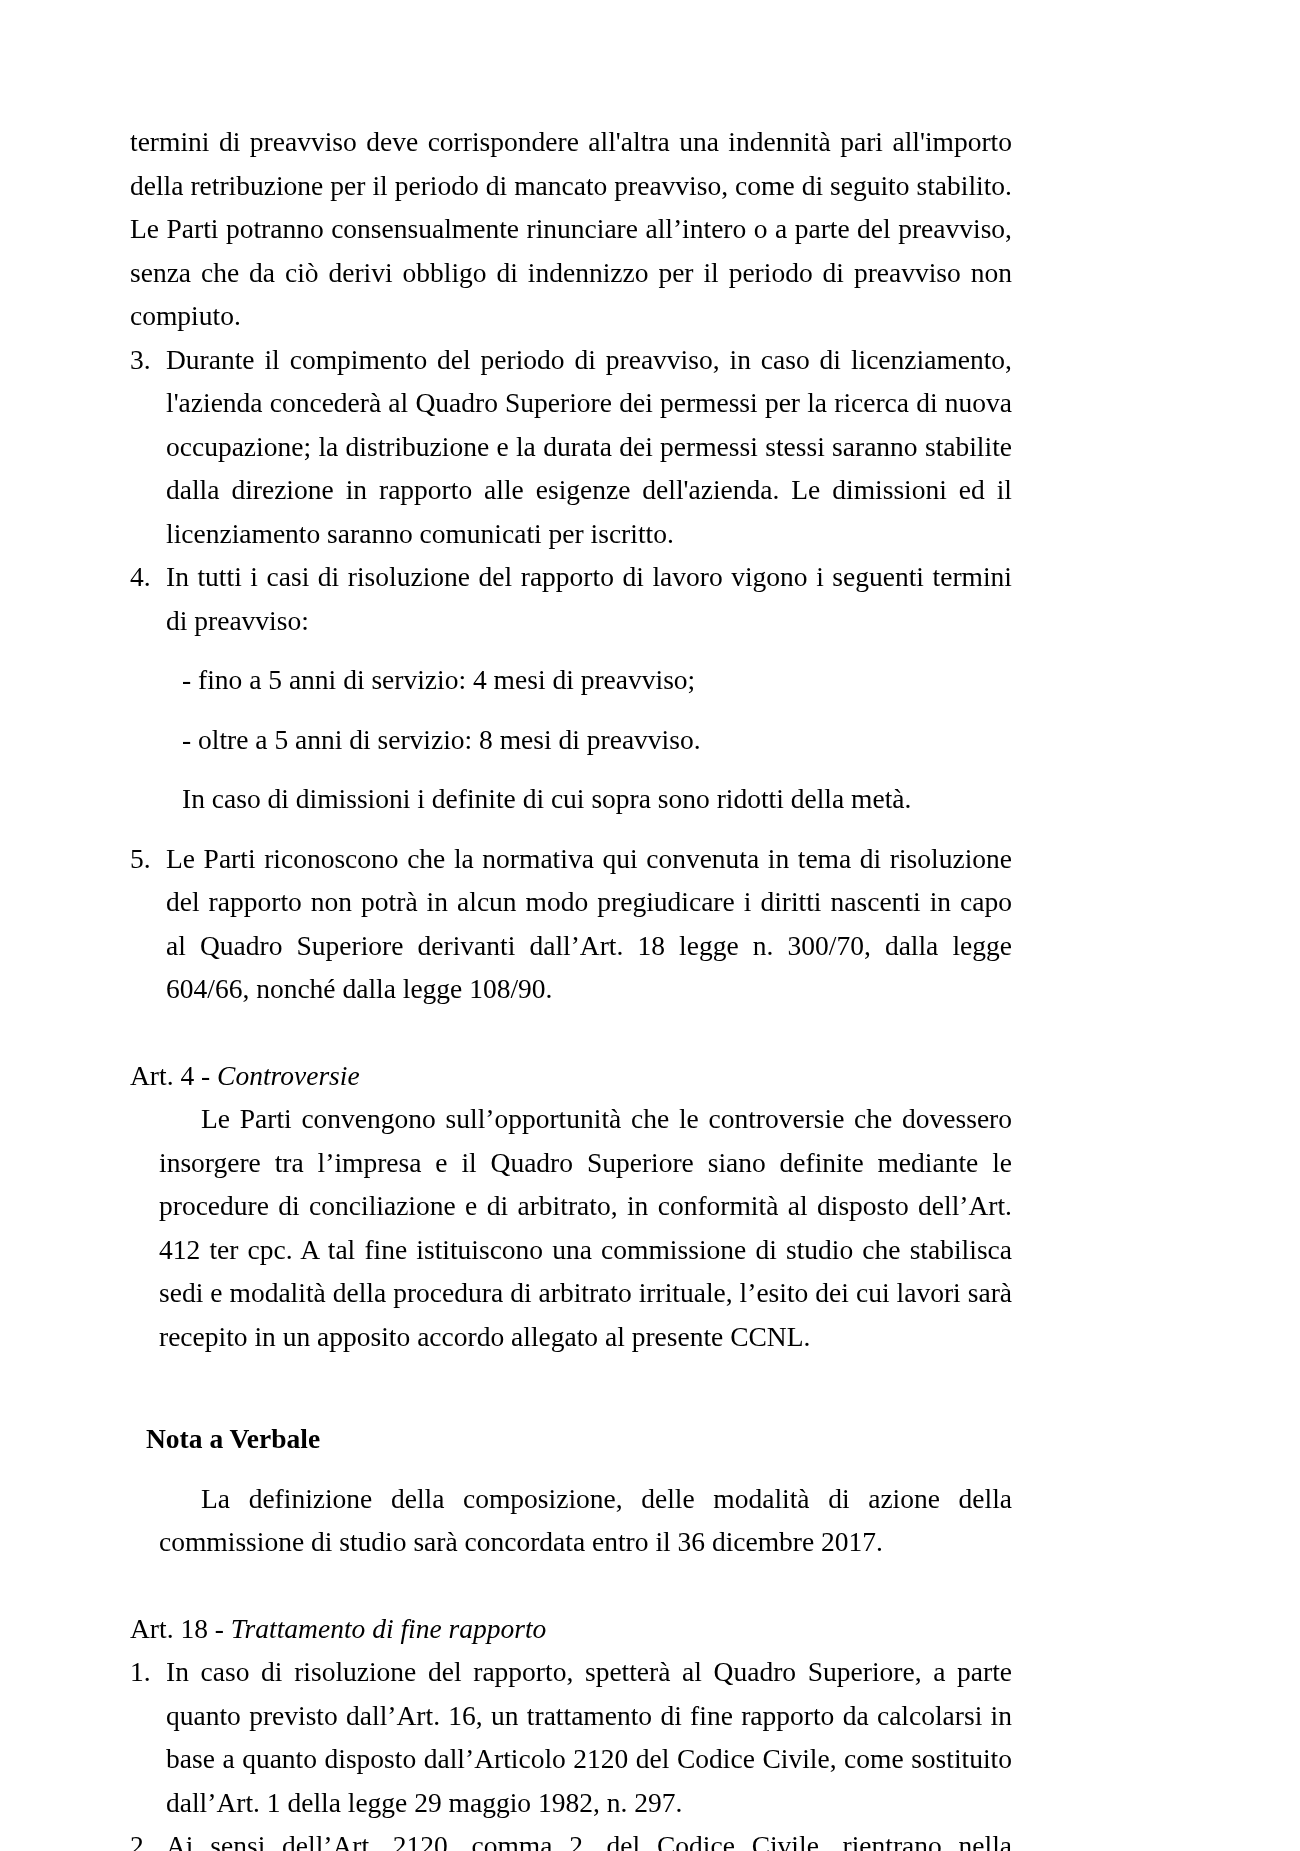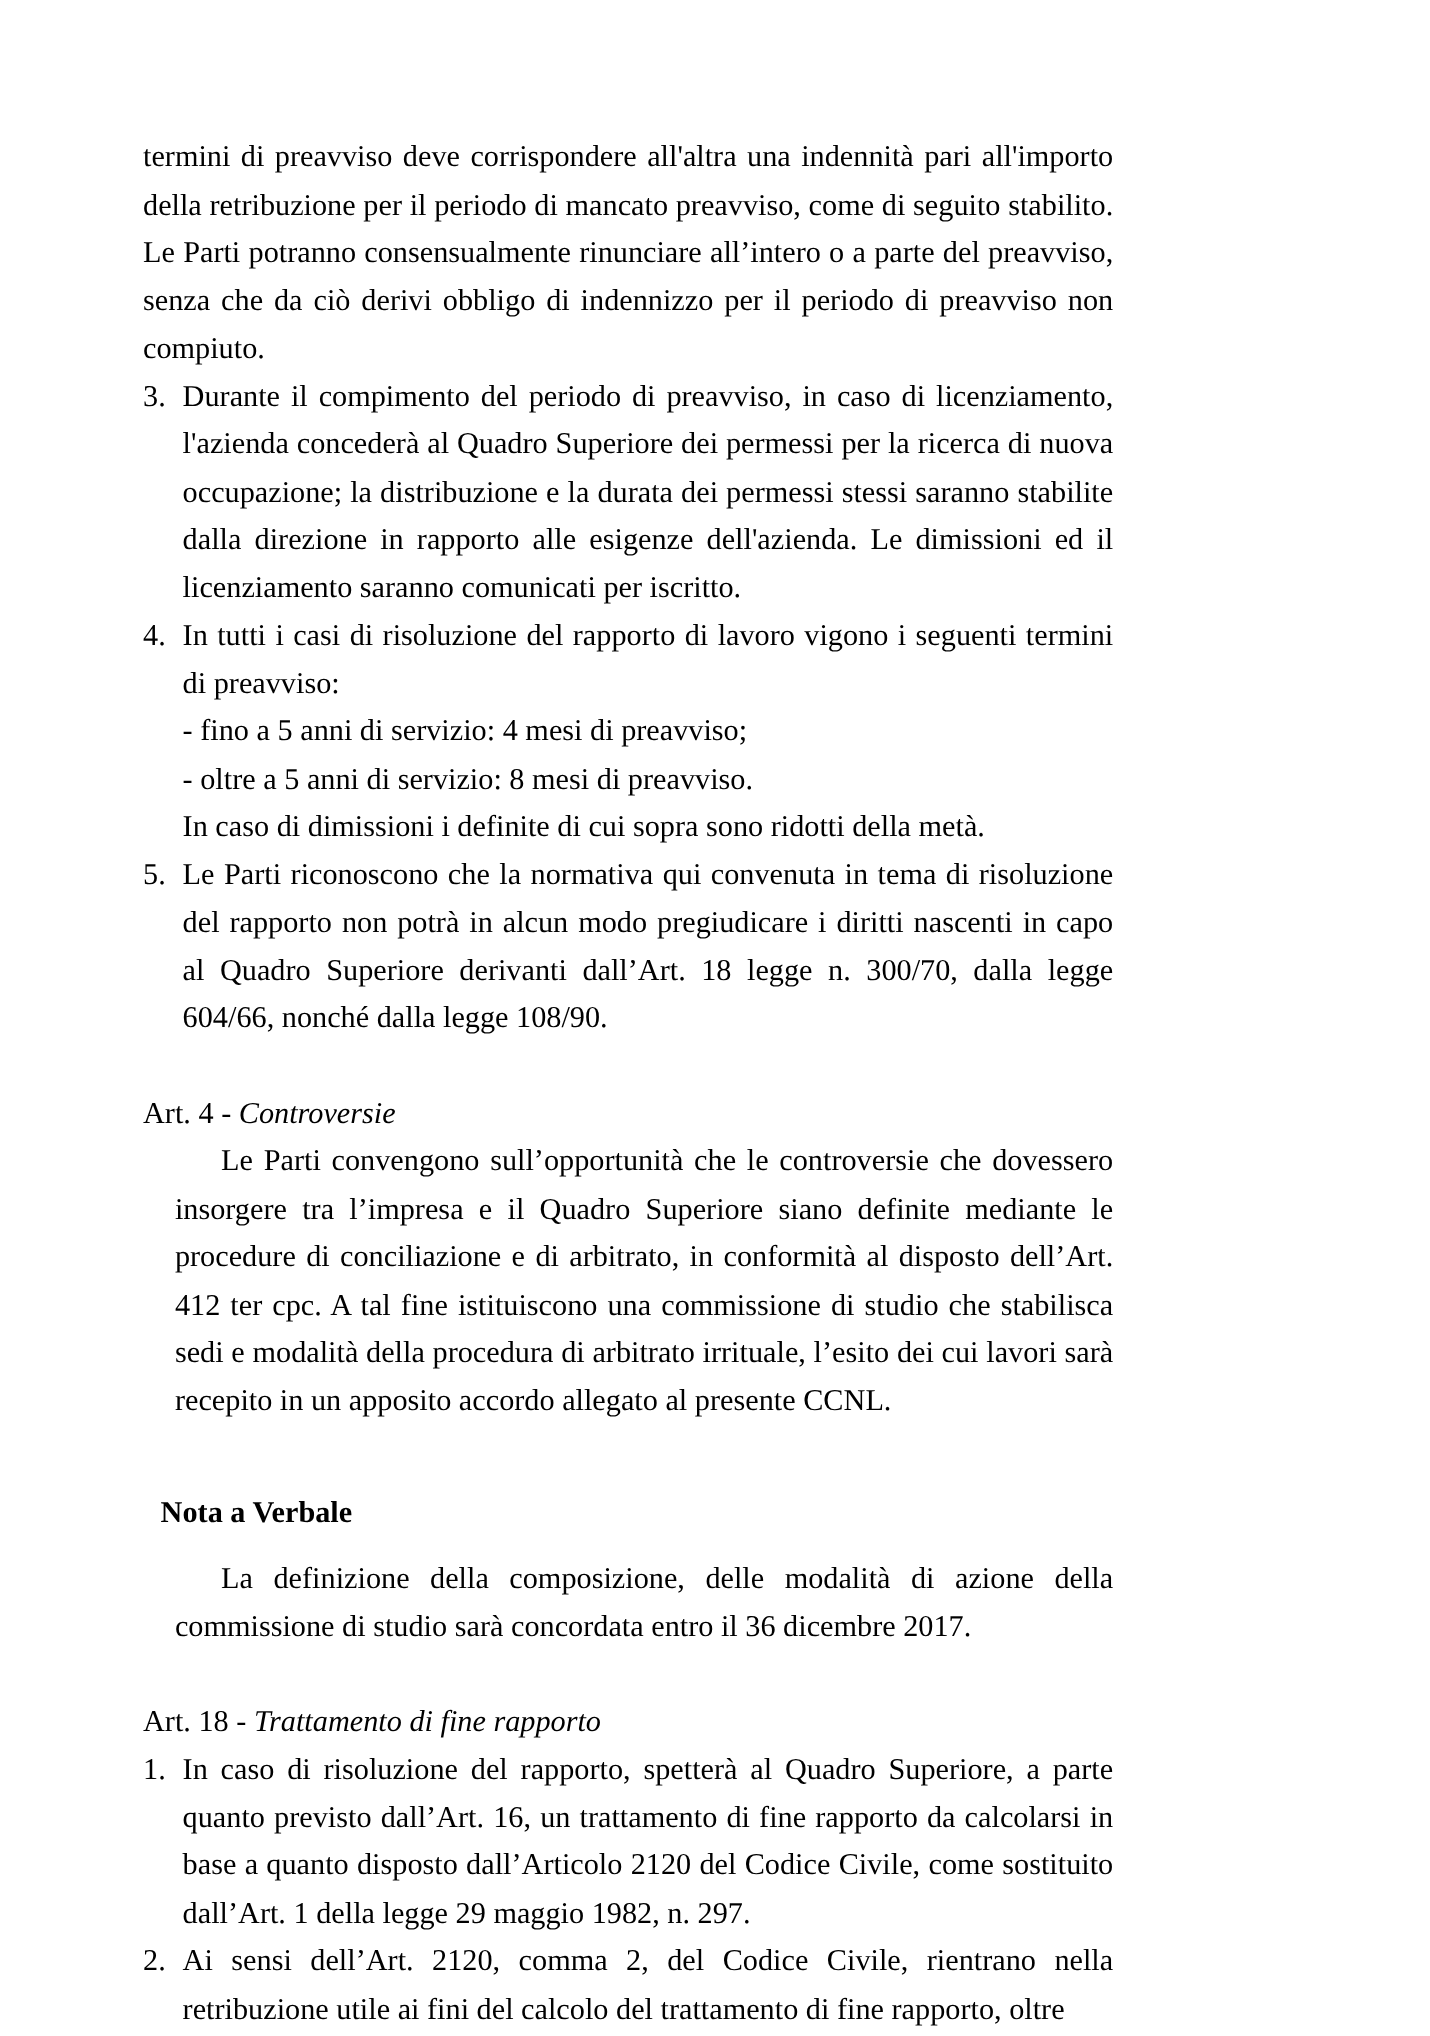--- a/index.html
+++ b/index.html
@@ -56,21 +56,21 @@
     width: 30px;
     text-align: left;
     font-size: 27.5px;
     line-height: 43.5px;
   }
   
   .plainline {
     font-size: 27.5px;
     line-height: 43.5px;
     text-align: left;
-    margin: 0;
+    margin: 16px;
   }
   
   .art-heading {
     font-size: 27.5px;
     line-height: 43.5px;
     margin: 0;
     text-align: left;
   }
   .art-heading .title {
     font-style: italic;

